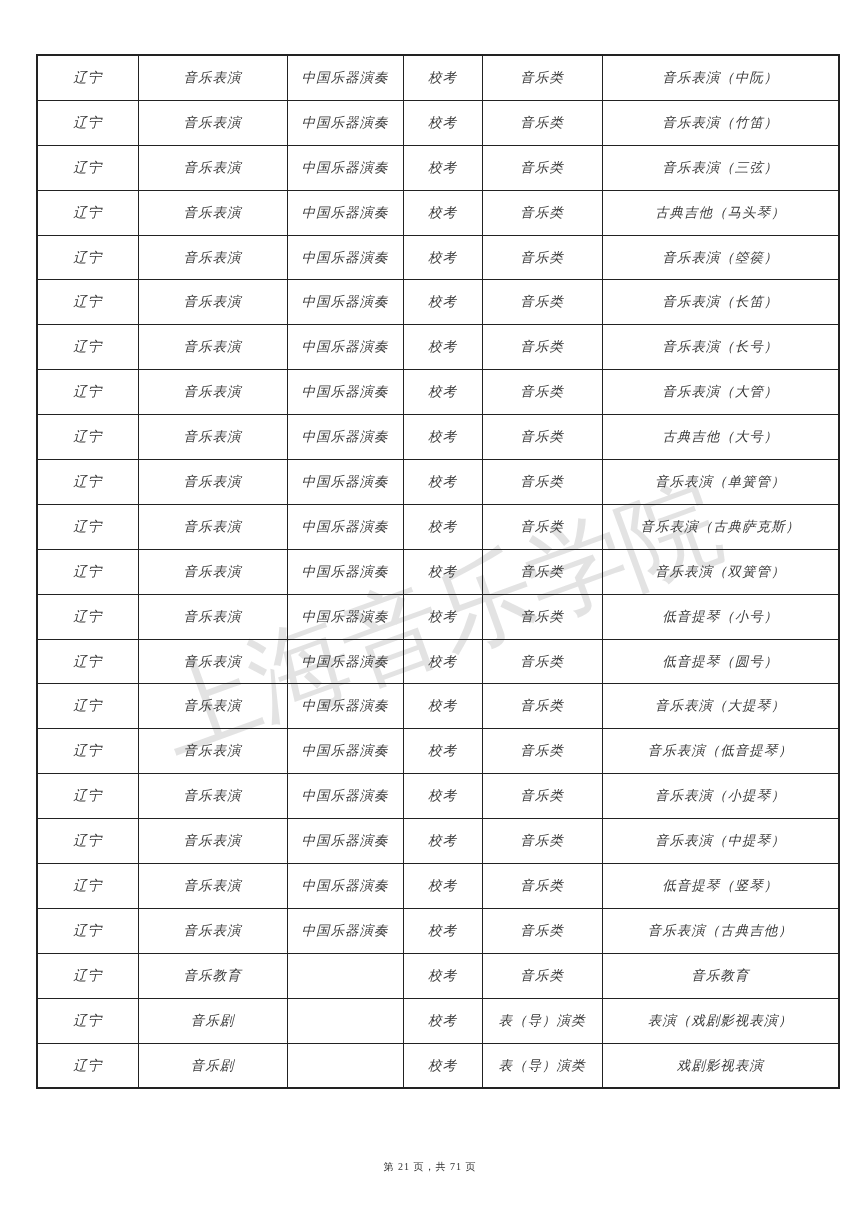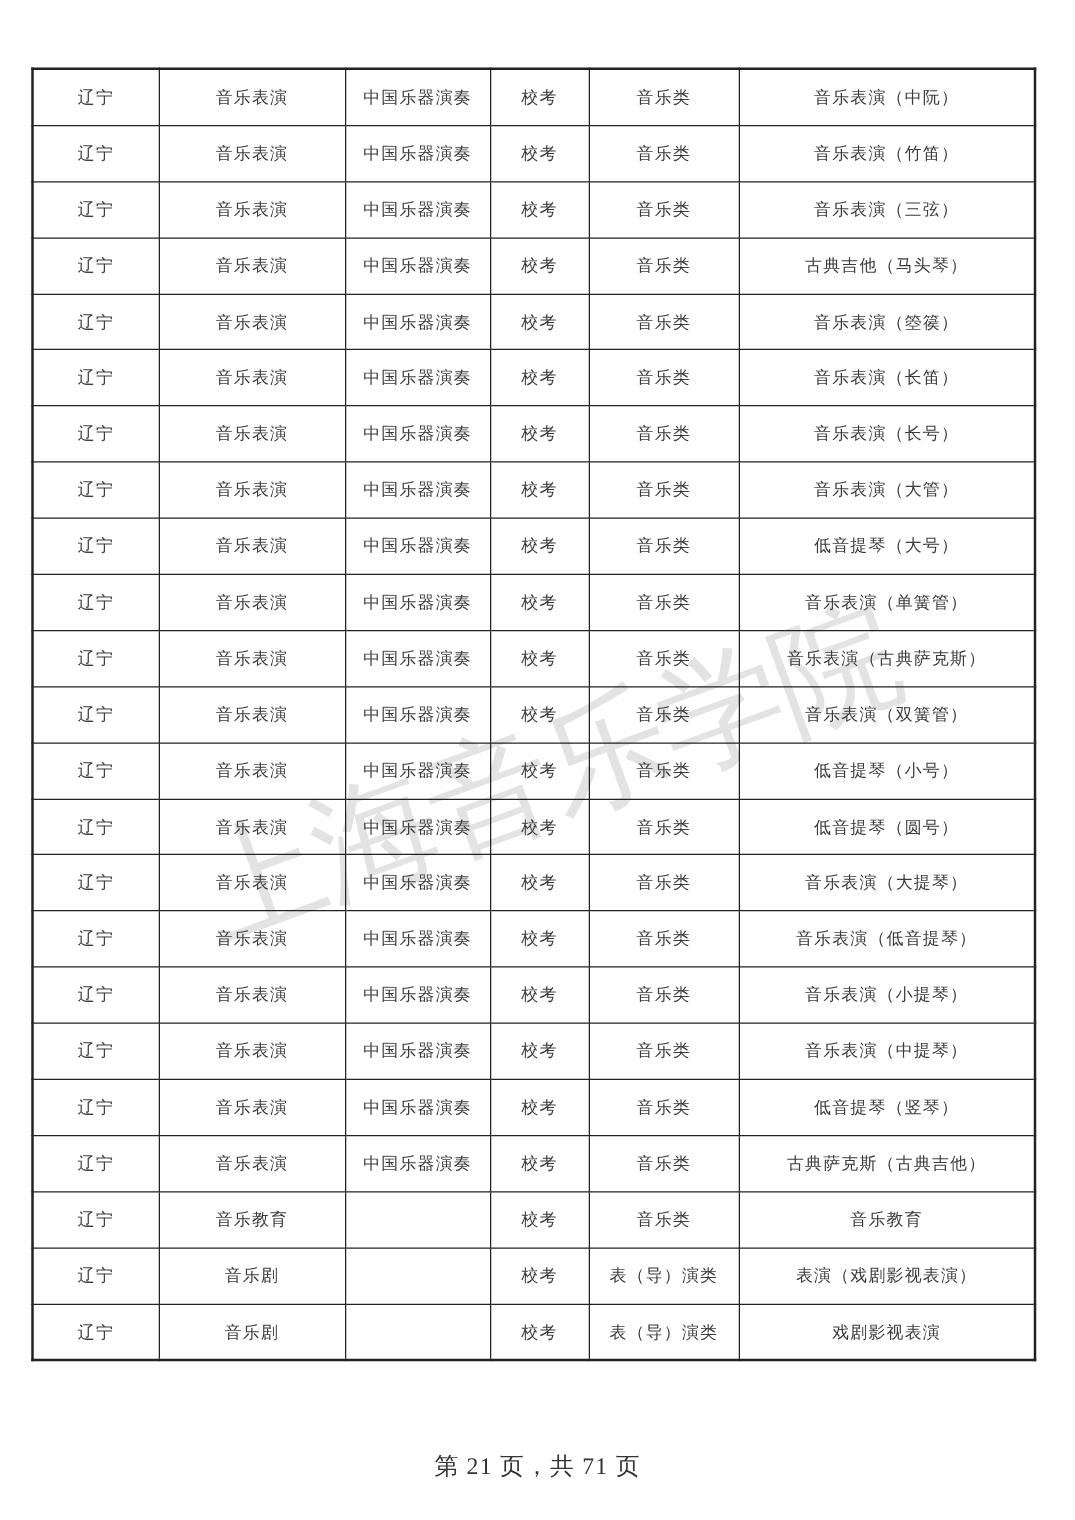--- a/index.html
+++ b/index.html
@@ -33,27 +33,28 @@
     color: rgba(40, 40, 40, 0.13);
     transform: rotate(-20deg);
     transform-origin: center center;
     z-index: 1;
     text-align: center;
     pointer-events: none;
     user-select: none;
   }
   table.admissions {
     position: absolute;
-    left: 25px;
+    left: 36px;
     top: 54px;
     width: 802px;
     border-collapse: collapse;
     table-layout: fixed;
     z-index: 2;
     border: 2px solid #222222;
+    font-style: italic;
   }
   table.admissions td {
     border: 1.5px solid #222222;
     height: 43.9px;
     padding: 0 2px;
     text-align: center;
     vertical-align: middle;
     font-size: 13.5px;
     letter-spacing: 1px;
     color: #3a3a3a;
@@ -65,21 +66,21 @@
   col.c3 { width: 116px; }
   col.c4 { width: 79px; }
   col.c5 { width: 120px; }
   col.c6 { width: 237px; }
   .footer {
     position: absolute;
     left: 0;
     top: 1160px;
     width: 100%;
     text-align: center;
-    font-size: 19px;
+    font-size: 10px;
     letter-spacing: 1px;
     color: #333333;
     z-index: 2;
   }
 </style>
 </head>
 <body>
 
 <div class="page">
 
@@ -158,21 +159,21 @@
           <td>校考</td>
           <td>音乐类</td>
           <td>音乐表演（大管）</td>
         </tr>
         <tr>
           <td>辽宁</td>
           <td>音乐表演</td>
           <td>中国乐器演奏</td>
           <td>校考</td>
           <td>音乐类</td>
-          <td>低音提琴（大号）</td>
+          <td>古典吉他（大号）</td>
         </tr>
         <tr>
           <td>辽宁</td>
           <td>音乐表演</td>
           <td>中国乐器演奏</td>
           <td>校考</td>
           <td>音乐类</td>
           <td>音乐表演（单簧管）</td>
         </tr>
         <tr>
@@ -246,21 +247,21 @@
           <td>校考</td>
           <td>音乐类</td>
           <td>低音提琴（竖琴）</td>
         </tr>
         <tr>
           <td>辽宁</td>
           <td>音乐表演</td>
           <td>中国乐器演奏</td>
           <td>校考</td>
           <td>音乐类</td>
-          <td>古典萨克斯（古典吉他）</td>
+          <td>音乐表演（古典吉他）</td>
         </tr>
         <tr>
           <td>辽宁</td>
           <td>音乐教育</td>
           <td></td>
           <td>校考</td>
           <td>音乐类</td>
           <td>音乐教育</td>
         </tr>
         <tr>

